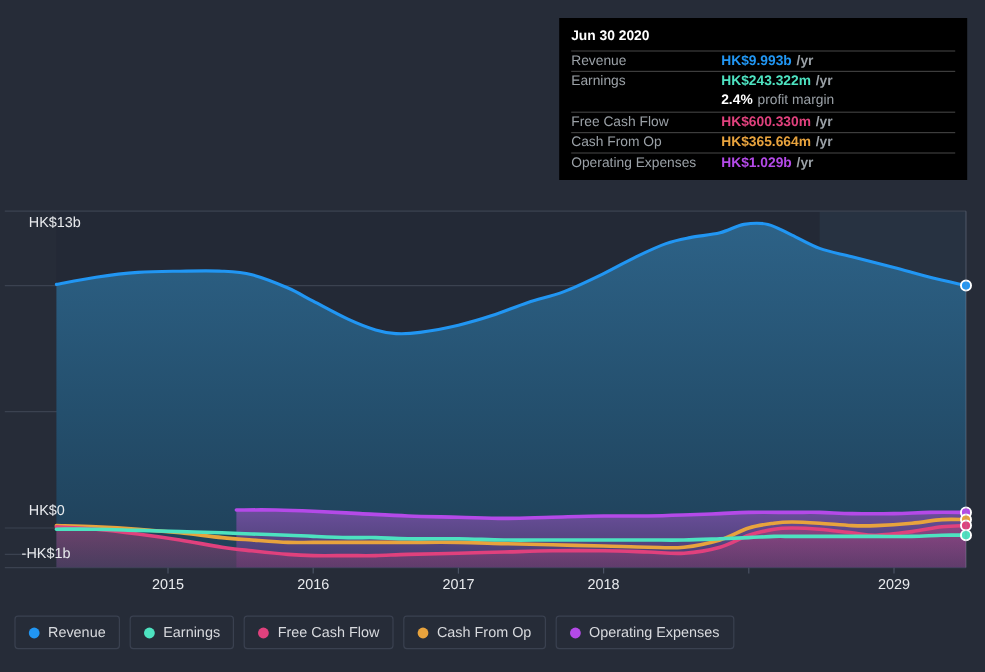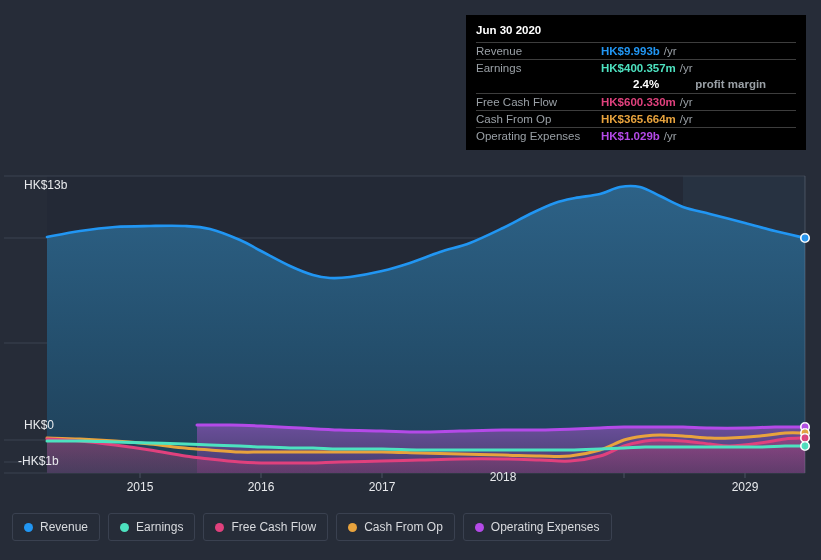--- a/index.html
+++ b/index.html
@@ -49,29 +49,29 @@
     line-height: 14px;
   }
   .tt-row {
     display: flex;
     align-items: center;
     height: 17px;
     border-top: 1px solid #3d3d3d;
     font-size: 11.5px;
     line-height: 17px;
   }
-  .tt-row.no-rule { border-top: none; gap: 32px; }
+  .tt-row.no-rule { border-top: none; }
   .tt-key {
     width: 125px;
     color: #9aa0a6;
     white-space: nowrap;
   }
   .tt-val { font-weight: bold; white-space: nowrap; }
-  .tt-unit { color: #9aa0a6; font-weight: normal; padding-left: 4px; }
-  .tt-sub { color: #9aa0a6; font-weight: bold; padding-left: 4px; }
+  .tt-unit { color: #9aa0a6; font-weight: bold; padding-left: 4px; }
+  .tt-sub { color: #9aa0a6; font-weight: normal; padding-left: 4px; }
 
   
   #legend {
     position: absolute;
     left: 12px; top: 513px;
     display: flex;
     gap: 8px;
   }
   .legend-item {
     display: flex;
@@ -141,36 +141,36 @@
     </svg>
   </div>
 
   <div class="y-label" style="left:24px; top:155px;margin-top:24px;">HK$13b</div>
   <div class="y-label" style="left:24px; top:419px;">HK$0</div>
   <div class="y-label" style="left:18px; top:455px;">-HK$1b</div>
 
   <div class="x-label" style="left:140px; top:481px;">2015</div>
   <div class="x-label" style="left:261px; top:481px;">2016</div>
   <div class="x-label" style="left:382px; top:481px;">2017</div>
-  <div class="x-label" style="left:503px; top:471px;">2018</div>
+  <div class="x-label" style="left:503px; top:481px;">2018</div>
   <div class="x-label" style="left:589px; top:481px;margin-top:45px;">2019</div>
   <div class="x-label" style="left:745px; top:481px;">2029</div>
 
   <div id="tooltip">
     <div id="tt-date">Jun 30 2020</div>
 
     <div class="tt-row">
       <span class="tt-key">Revenue</span>
       <span class="tt-val" style="color:#2196f3">HK$9.993b</span>
       <span class="tt-unit">/yr</span>
     </div>
 
     <div class="tt-row">
       <span class="tt-key">Earnings</span>
-      <span class="tt-val" style="color:#4de2c0">HK$400.357m</span>
+      <span class="tt-val" style="color:#4de2c0">HK$243.322m</span>
       <span class="tt-unit">/yr</span>
     </div>
 
     <div class="tt-row no-rule">
       <span class="tt-key"></span>
       <span class="tt-val" style="color:#ffffff">2.4%</span>
       <span class="tt-sub">profit margin</span>
     </div>
 
     <div class="tt-row">

